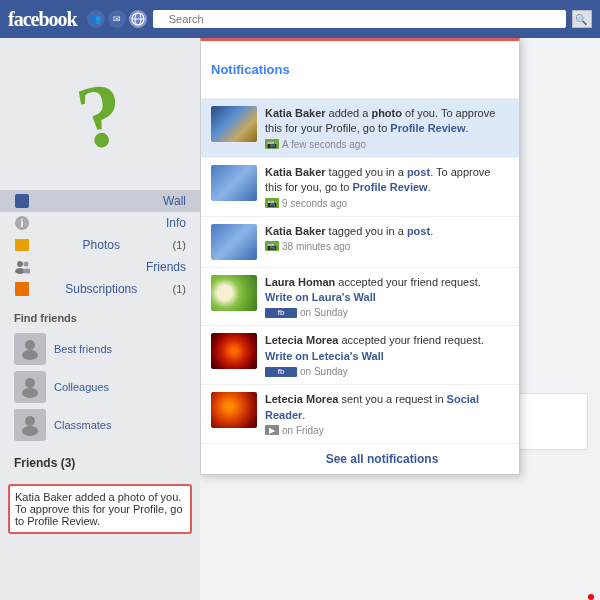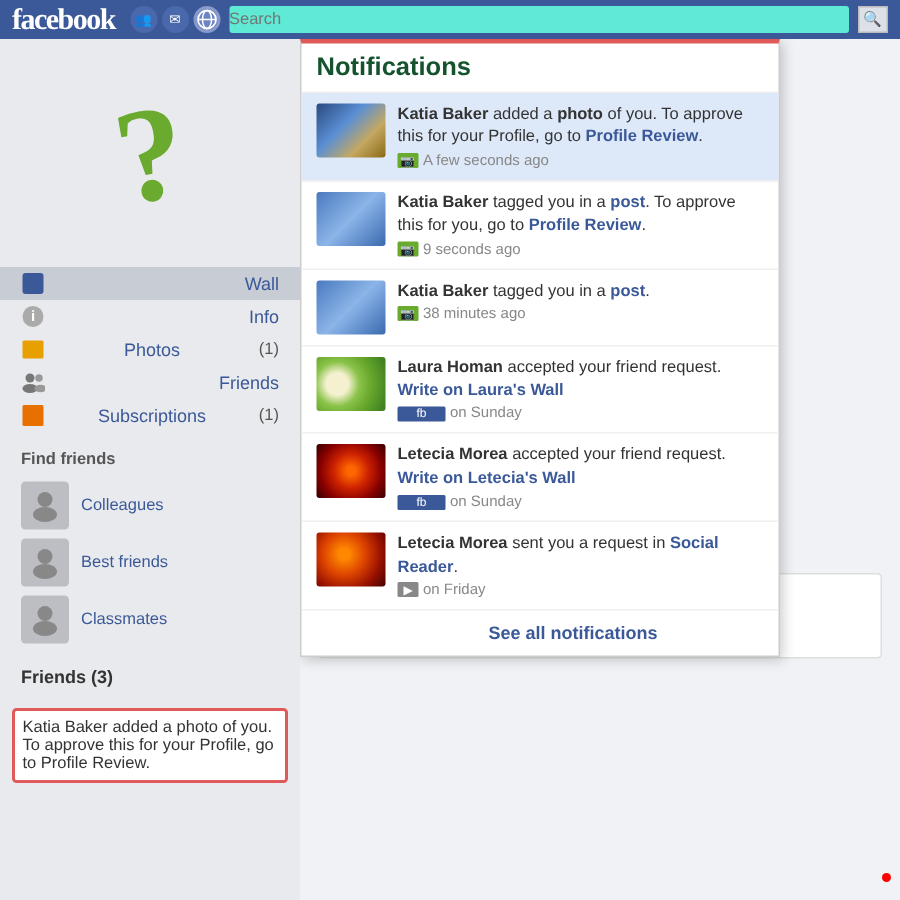--- a/index.html
+++ b/index.html
@@ -9,21 +9,21 @@
       background: #e9eaed;
       width: 600px;
       height: 600px;
       overflow: hidden;
       position: relative;
     }
 
     
     #topnav {
       background: #3b5998;
-      height: 26px;
+      height: 38px;
       display: flex;
       align-items: center;
       padding: 0 8px;
       gap: 6px;
       position: relative;
       z-index: 100;
     }
     #topnav .fb-logo {
       color: white;
       font-size: 20px;
@@ -59,23 +59,23 @@
       align-items: center;
       justify-content: center;
       cursor: pointer;
     }
     .nav-icon-globe svg { width: 14px; height: 14px; }
     .search-box {
       flex: 1;
       height: 18px;
       border: none;
       border-radius: 2px;
-      padding: 0 0;
+      padding: 0 16px;
       font-size: 11px;
-      background: #5eead4;
+      background: #ffffff;
       color: #555;
     }
     .search-btn {
       background: #dce0e8;
       border: 1px solid #bbb;
       width: 20px;
       height: 18px;
       cursor: pointer;
       display: flex;
       align-items: center;
@@ -209,24 +209,24 @@
       top: 0;
       left: 0;
       width: 320px;
       background: white;
       border: 1px solid #ccc;
       border-top: 3px solid #e05a5a;
       box-shadow: 2px 2px 8px rgba(0,0,0,0.2);
       z-index: 200;
     }
     .notif-header {
-      padding: 6px 10px;
-      font-size: 17px;
+      padding: 21px 10px;
+      font-size: 13px;
       font-weight: bold;
-      color: #14532d;
+      color: #3b82f6;
       border-bottom: 1px solid #eee;
     }
     .notif-item {
       display: flex;
       gap: 8px;
       padding: 7px 10px;
       border-bottom: 1px solid #f0f0f0;
       cursor: pointer;
     }
     .notif-item.highlighted {
@@ -454,30 +454,30 @@
 
     <div class="find-friends">
       <div class="find-friends-title">Find friends</div>
       <div class="friend-suggest">
         <div class="friend-avatar">
           <svg viewBox="0 0 22 22" fill="#888">
             <circle cx="11" cy="7" r="5"></circle>
             <ellipse cx="11" cy="17" rx="8" ry="5"></ellipse>
           </svg>
         </div>
-        <span class="friend-name">Colleagues</span>
+        <span class="friend-name">Best friends</span>
       </div>
       <div class="friend-suggest">
         <div class="friend-avatar">
           <svg viewBox="0 0 22 22" fill="#888">
             <circle cx="11" cy="7" r="5"></circle>
             <ellipse cx="11" cy="17" rx="8" ry="5"></ellipse>
           </svg>
         </div>
-        <span class="friend-name">Best friends</span>
+        <span class="friend-name">Colleagues</span>
       </div>
       <div class="friend-suggest">
         <div class="friend-avatar">
           <svg viewBox="0 0 22 22" fill="#888">
             <circle cx="11" cy="7" r="5"></circle>
             <ellipse cx="11" cy="17" rx="8" ry="5"></ellipse>
           </svg>
         </div>
         <span class="friend-name">Classmates</span>
       </div>

